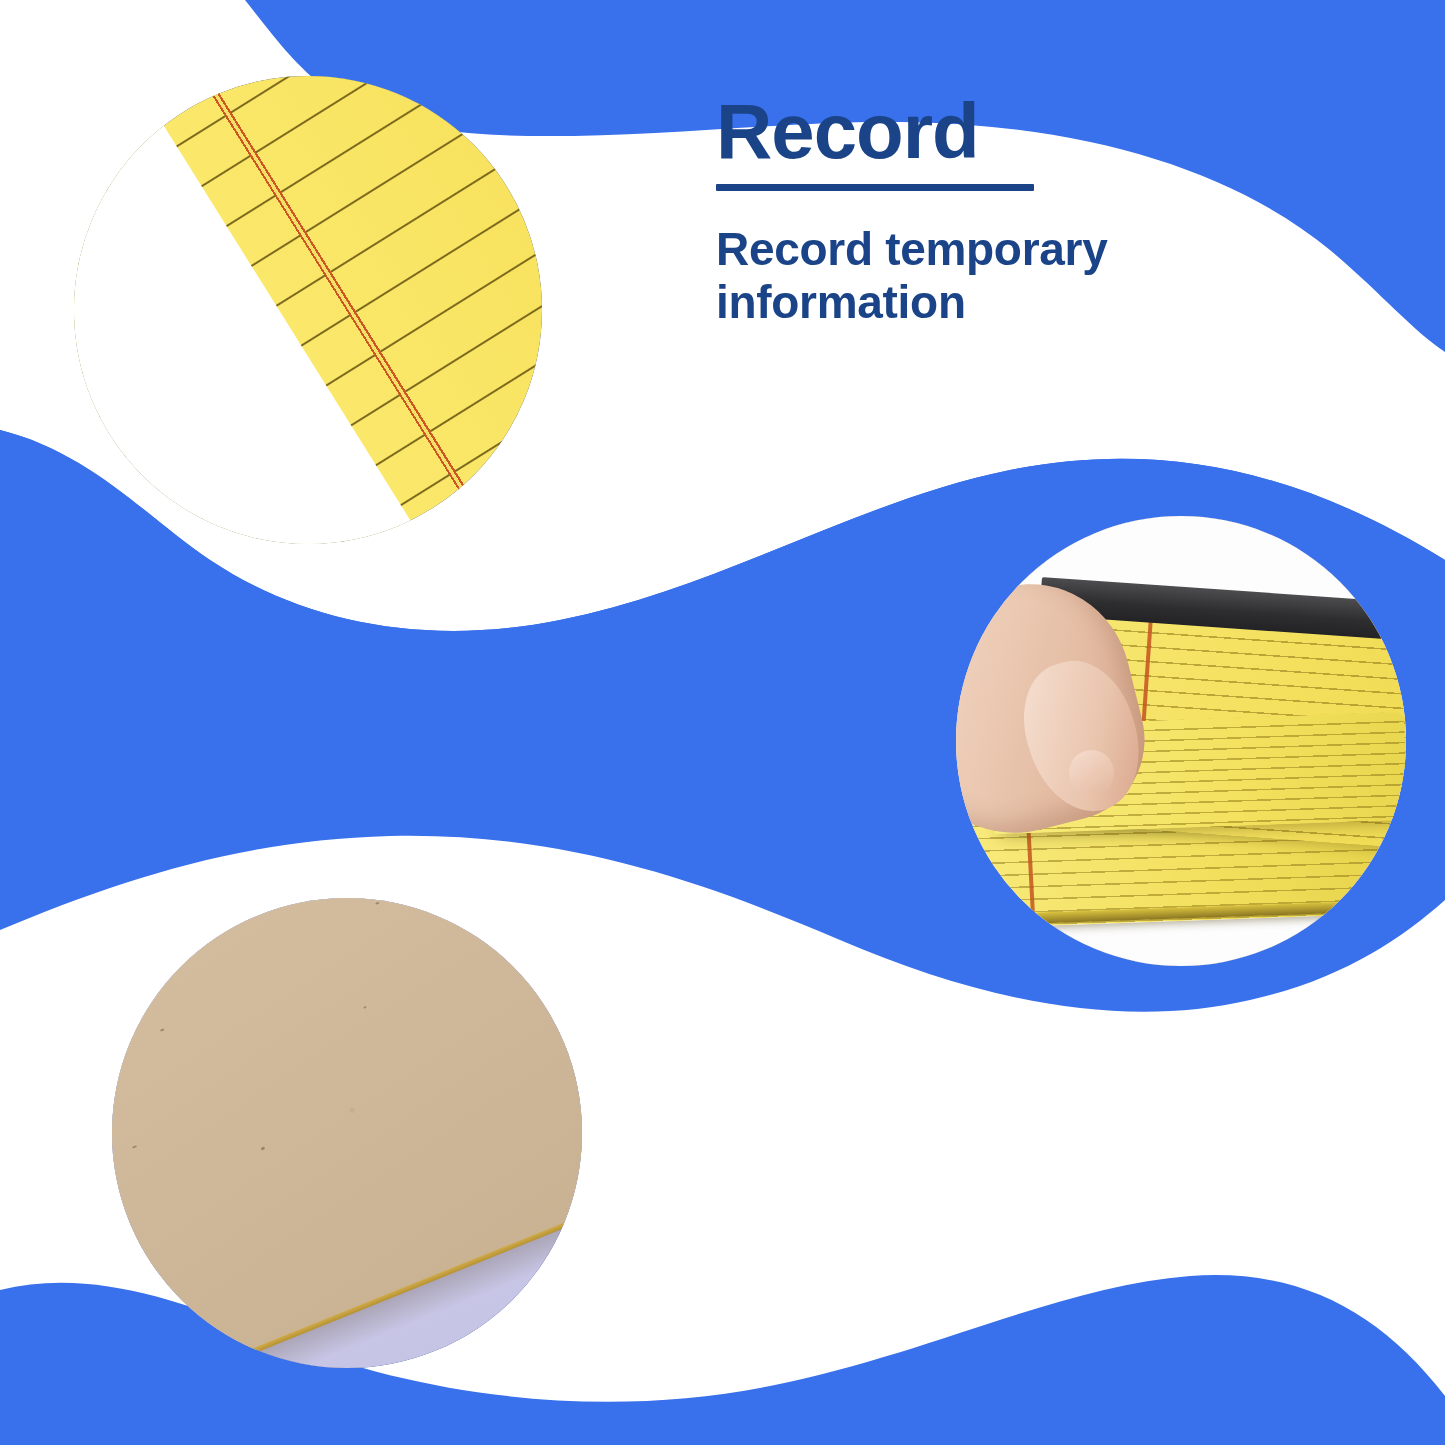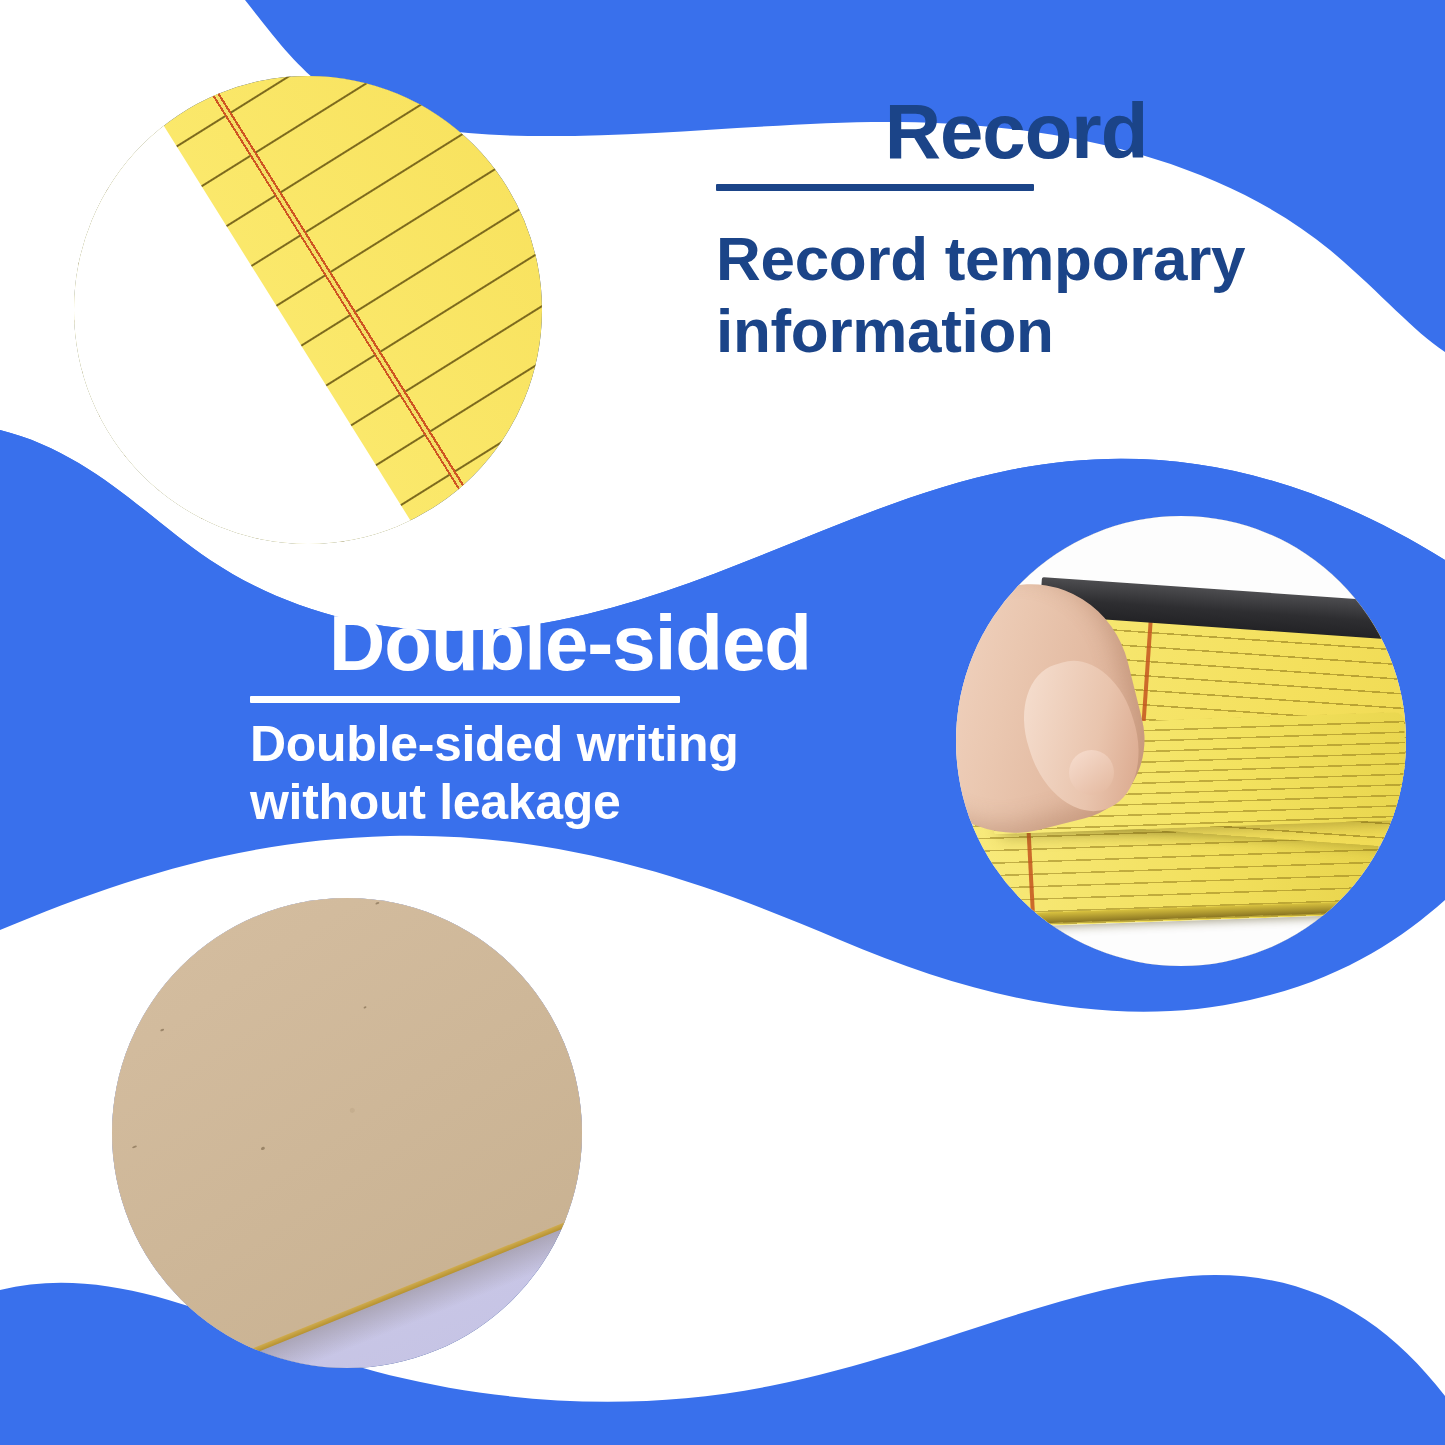--- a/index.html
+++ b/index.html
@@ -195,35 +195,34 @@
     transform-origin:50% 0%;
   }
 
   
   .block{position:absolute;}
   .head{
     font-weight:bold;
     letter-spacing:-1px;
     line-height:1;
     margin:0;
-    text-align:center;
   }
   .rule{height:7px;margin:14px 0 12px 0;border-radius:1px;}
   .sub{
     font-weight:bold;
     line-height:1.16;
     letter-spacing:-.3px;
     margin:0;
     white-space:pre-line;
   }
 
   #block-record{left:716px;top:92px;width:600px;}
   #block-record .head{font-size:78px;color:#1b4488;}
   #block-record .rule{width:318px;background:#1b4488;}
-  #block-record .sub{font-size:62px;color:#1b4488;margin-top:32px;}
+  #block-record .sub{font-size:46px;color:#1b4488;margin-top:32px;}
 
   #block-double{left:250px;top:604px;width:640px;}
   #block-double .head{font-size:78px;color:#ffffff;}
   #block-double .rule{width:430px;background:#ffffff;}
   #block-double .sub{font-size:50px;color:#ffffff;}
 
   #block-support{left:716px;top:1084px;width:690px;}
   #block-support .head{font-size:78px;color:#1b4488;}
   #block-support .rule{width:330px;background:#1b4488;}
   #block-support .sub{font-size:50px;color:#1b4488;}
@@ -334,21 +333,15 @@
     </div>
   </div>
 
   <div class="block" id="block-record">
     <p class="head">Record</p>
     <div class="rule"></div>
     <p class="sub">Record temporary
 information</p>
   </div>
 
-  <div class="block" id="block-double">
-    <p class="head">Double-sided</p>
-    <div class="rule"></div>
-    <p class="sub">Double-sided writing
-without leakage</p>
-  </div>
 
 
 </div>
 
 </body></html>

